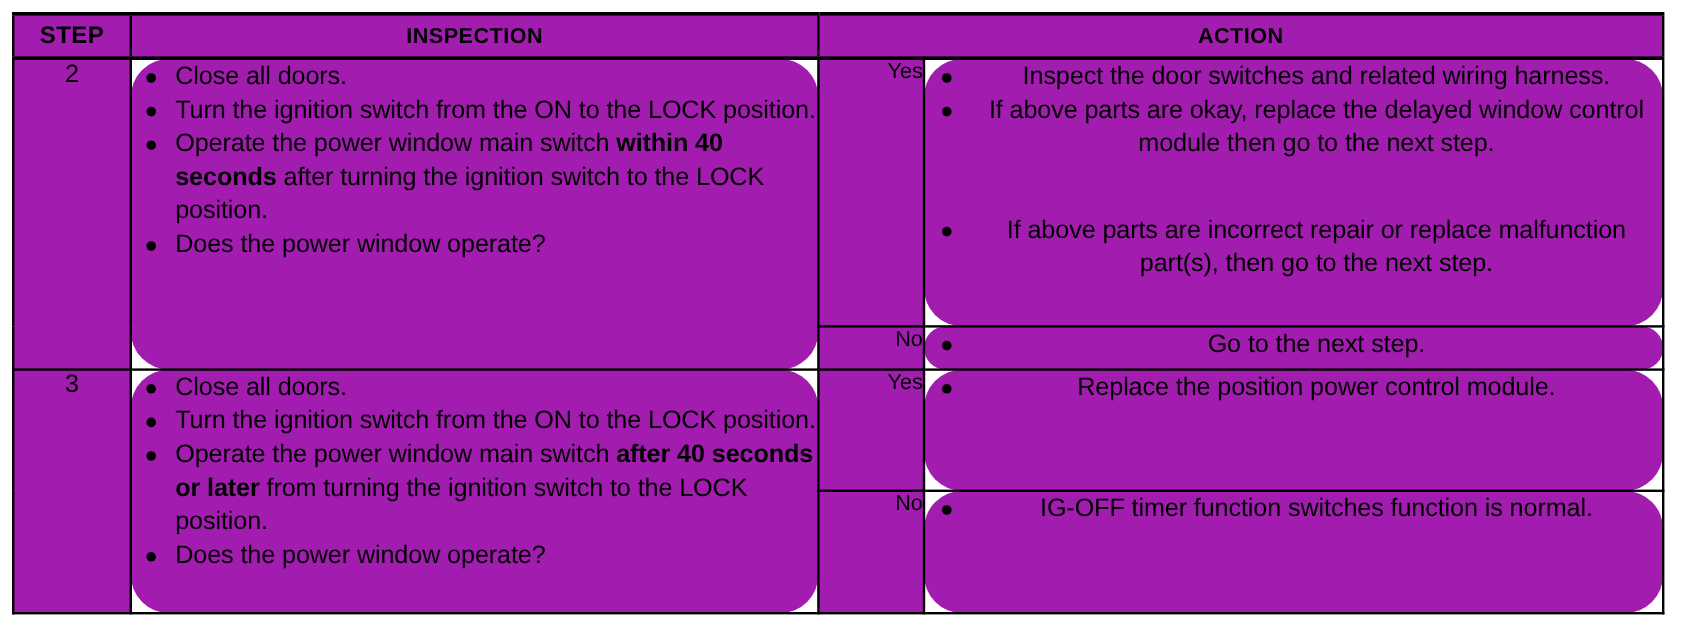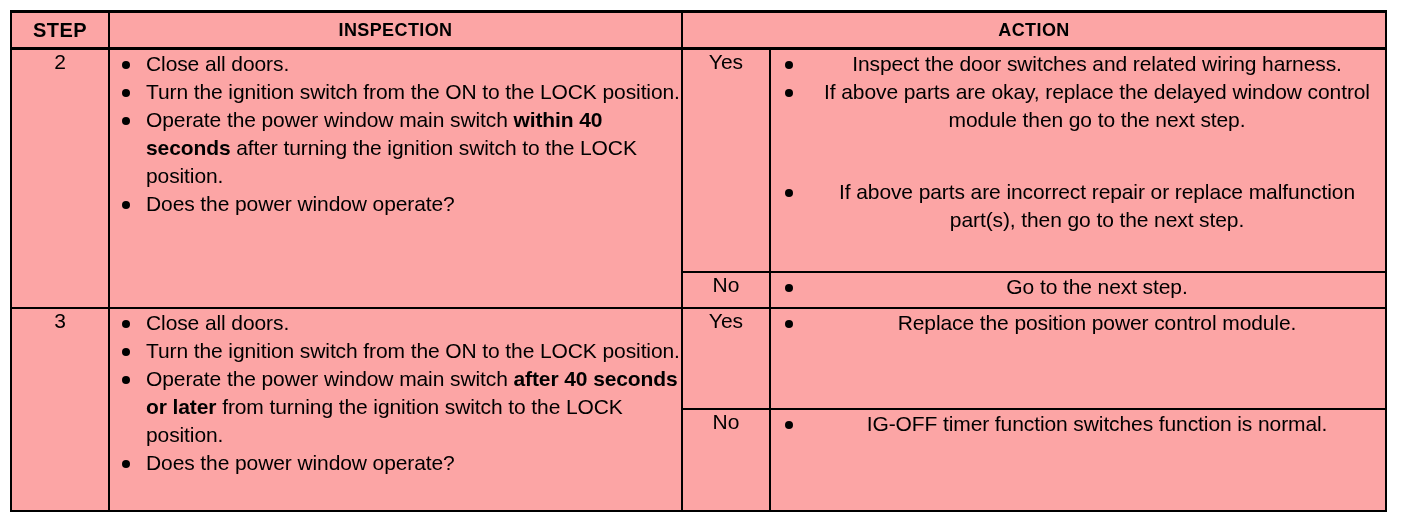--- a/index.html
+++ b/index.html
@@ -30,21 +30,21 @@
     width: 1375px;
     height: 502px;
     border-collapse: collapse;
     table-layout: fixed;
     background: #ffffff;
   }
   .fc-table td, .fc-table th {
     border: 2px solid #000000;
     padding: 0;
     vertical-align: top;
-    background: #fca5a5;
+    background: #a21caf;
   }
   .fc-table th {
     border-width: 3px 2px 3px 2px;
   }
 
   
   col.c-step   { width: 98px; }
   col.c-insp   { width: 573px; }
   col.c-yn     { width: 88px; }
   col.c-act    { width: 616px; }
@@ -63,28 +63,29 @@
   .hdr-step { font-size: 20px; }
 
   
   .step-num {
     text-align: center;
     font-size: 21px;
     padding-top: 6px;
     line-height: 1.1;
   }
   .yn-cell {
-    text-align: center;
-    font-size: 21px;
+    text-align: right;
+    font-size: 18px;
     padding-top: 6px;
     line-height: 1.1;
   }
 
   .cell-body {
     padding: 5px 6px 6px 8px;
+    border-radius: 32px;
   }
 
   ul.bullets {
     list-style: none;
     margin: 0;
     padding: 0;
   }
   ul.bullets > li {
     position: relative;
     padding-left: 36px;

